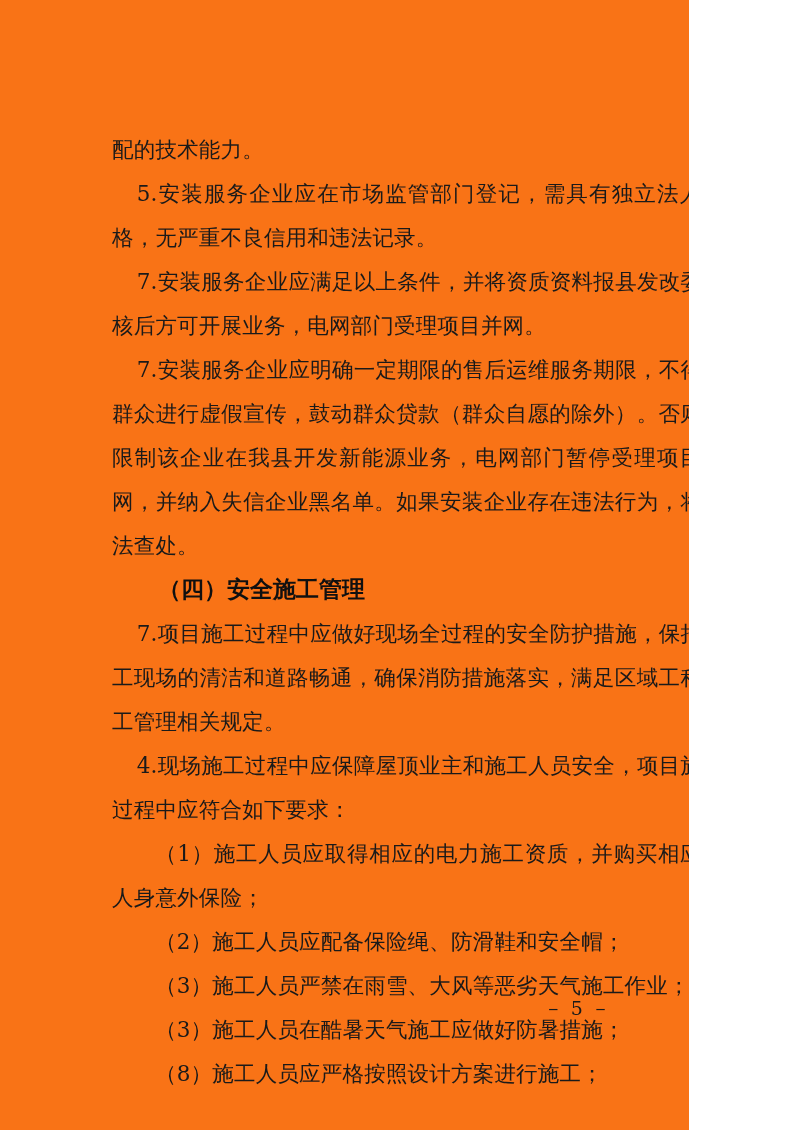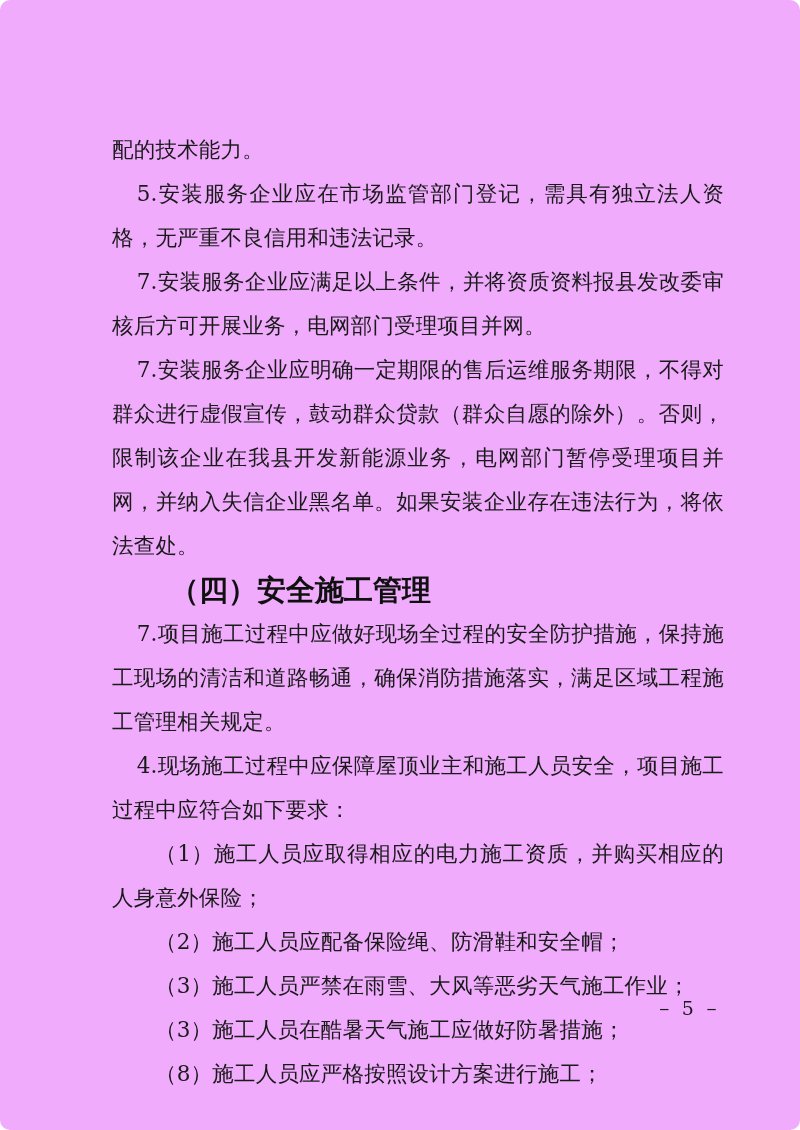--- a/index.html
+++ b/index.html
@@ -2,48 +2,47 @@
 <html><head>
 <meta charset="utf-8">
 <style>
   html, body {
     margin: 0;
     padding: 0;
     background: #ffffff;
   }
   .page {
     position: relative;
-    width: 800px;
+    width: 689px;
     height: 1130px;
-    background: #f0abfc;
+    background: #f97316;
     box-sizing: border-box;
     overflow: hidden;
     font-family: "DejaVu Serif", "Liberation Serif", serif;
-    border-radius: 10px;
   }
   .content {
     position: absolute;
     left: 112px;
     top: 128px;
     width: 612px;
   }
   .para {
     font-size: 21.5px;
     line-height: 44px;
     color: #1a1a1a;
     text-align: justify;
     text-justify: inter-ideograph;
     margin: 0;
     letter-spacing: 0.2px;
   }
   .indent-0 { text-indent: 0; }
   .indent-2 { text-indent: 2em; }
   .indent-1 { text-indent: 1.15em; }
   .heading {
-    font-size: 29px;
+    font-size: 23px;
     line-height: 44px;
     color: #101010;
     font-weight: bold;
     text-indent: 2em;
     margin: 0;
     font-family: Liberation Serif, serif;
   }
   .page-number {
     position: absolute;
     right: 78px;

